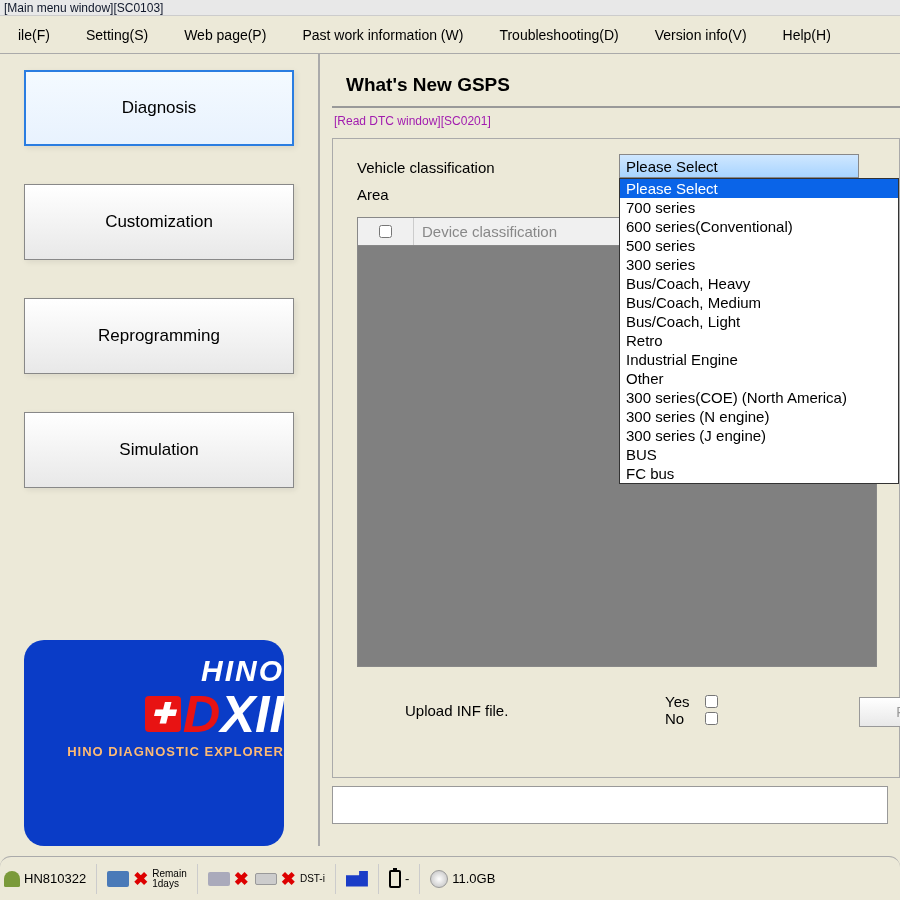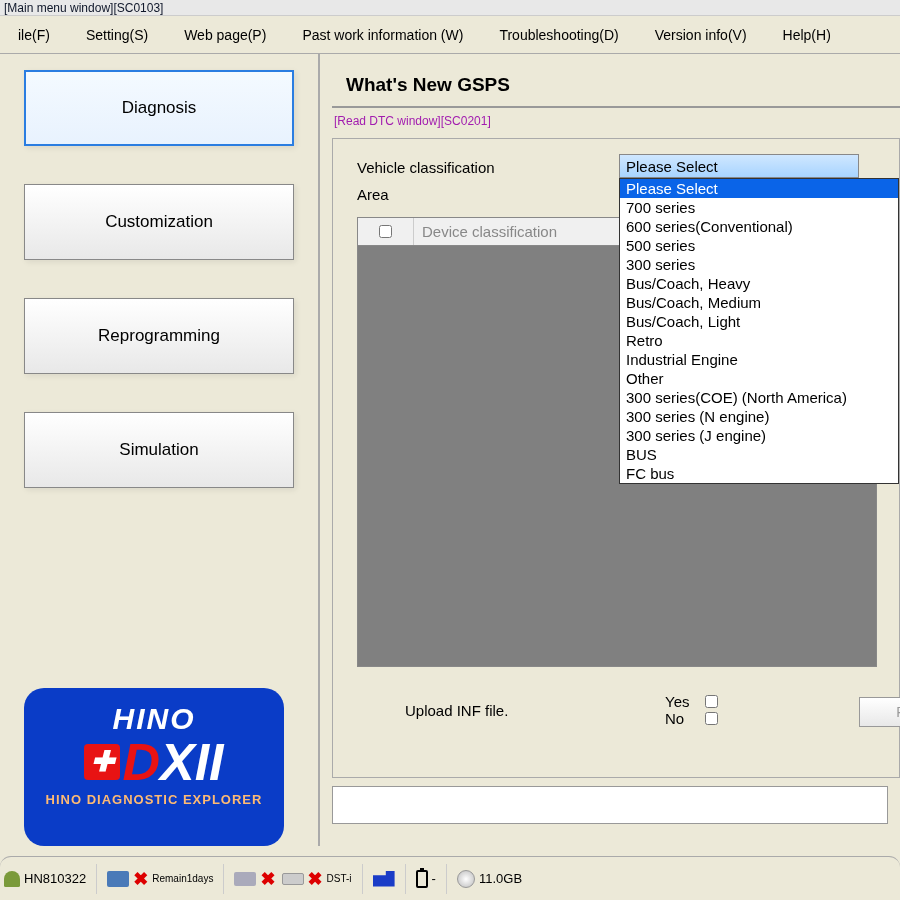--- a/index.html
+++ b/index.html
@@ -9,21 +9,21 @@
 
 .menu-bar { background: #ece9d8; border-bottom: 1px solid #aaa; padding: 4px 0; display: flex; gap: 0; font-size: 14px; height: 38px; align-items: center; }
 .menu-item { padding: 4px 18px; cursor: default; }
 
 .main-area { display: flex; height: 792px; }
 
 .left-panel { width: 320px; background: #ece9d8; padding: 16px 24px 10px 24px; border-right: 2px solid #aaa; display: flex; flex-direction: column; position: relative; }
 .big-button { height: 76px; margin-bottom: 38px; border: 1px solid #888; background: linear-gradient(#fff, #e8e8e8); display: flex; align-items: center; justify-content: center; font-size: 17px; cursor: pointer; box-shadow: 2px 2px 6px rgba(0,0,0,0.08); text-align: right; }
 .big-button.selected { border: 2px solid #2a7de1; background: linear-gradient(#f4faff, #e8f2fe); }
 
-.logo-box { position: absolute; bottom: 0; left: 24px; width: 260px; height: 158px; background: #0a3cc7; border-radius: 20px; display: flex; flex-direction: column; align-items: center; padding: 14px 0 8px 0; }
+.logo-box { position: absolute; bottom: 0; left: 24px; width: 260px; height: 206px; background: #0a3cc7; border-radius: 20px; display: flex; flex-direction: column; align-items: flex-end; padding: 14px 0 8px 0; }
 .logo-hino { color: #fff; font-size: 30px; font-weight: 900; font-style: italic; letter-spacing: 2px; }
 .logo-dx { color: #fff; font-size: 52px; font-weight: 900; font-style: italic; display: flex; align-items: center; line-height: 1; }
 .logo-dx .d { color: #e81313; }
 .logo-dx .cross { background: #e81313; color: #fff; width: 36px; height: 36px; display: inline-flex; align-items: center; justify-content: center; border-radius: 4px; font-size: 28px; margin-right: 2px; }
 .logo-sub { color: #fdba74; font-size: 13px; font-weight: bold; letter-spacing: 1px; margin-top: 4px; }
 
 .right-panel { flex: 1; background: #ece9d8; padding: 14px 0 0 12px; display: flex; flex-direction: column; }
 .whats-new { font-size: 19px; font-weight: bold; padding: 6px 14px 10px 14px; border-bottom: 2px solid #999; margin-right: 0; }
 .read-dtc-title { font-size: 12px; color: #a21caf; padding: 6px 11px 2px 2px; }
 
@@ -58,21 +58,21 @@
 .status-item { display: flex; align-items: center; gap: 4px; }
 .icon-person { width: 16px; height: 16px; background: #7a9a3a; border-radius: 50% 50% 10% 10%; }
 .icon-redx { color: #d00; font-weight: bold; font-size: 18px; }
 .icon-net { width: 22px; height: 16px; background: #4a7ab8; border-radius: 2px; }
 .icon-laptop { width: 22px; height: 14px; background: #aab; border-radius: 2px; position: relative; }
 .icon-drive { width: 22px; height: 12px; background: #ccc; border-radius: 2px; border: 1px solid #999; }
 .icon-truck { width: 22px; height: 16px; background: #1a3cc7; clip-path: polygon(0 30%, 60% 30%, 60% 0, 100% 0, 100% 100%, 0 100%); }
 .icon-batt { width: 12px; height: 18px; border: 2px solid #000; border-radius: 2px; position: relative; }
 .icon-batt::before { content:""; position:absolute; top:-4px; left:2px; width:4px; height:3px; background:#000; }
 .icon-disk { width: 18px; height: 18px; border-radius: 50%; background: radial-gradient(#fff,#bbb); border:1px solid #999; }
-.remain-box { display:flex; flex-direction:row; font-size:10px; line-height:1; }
+.remain-box { display:flex; flex-direction:column; font-size:10px; line-height:1; }
 </style>
 </head>
 <body>
 
 <div class="title-bar">[Main menu window][SC0103]</div>
 
 <div class="menu-bar">
   <div class="menu-item">ile(F)</div>
   <div class="menu-item">Setting(S)</div>
   <div class="menu-item">Web page(P)</div>

